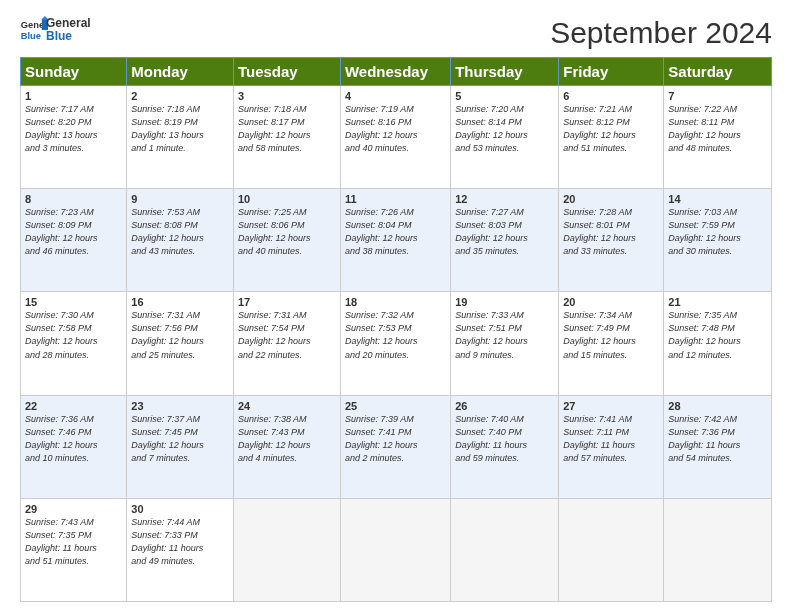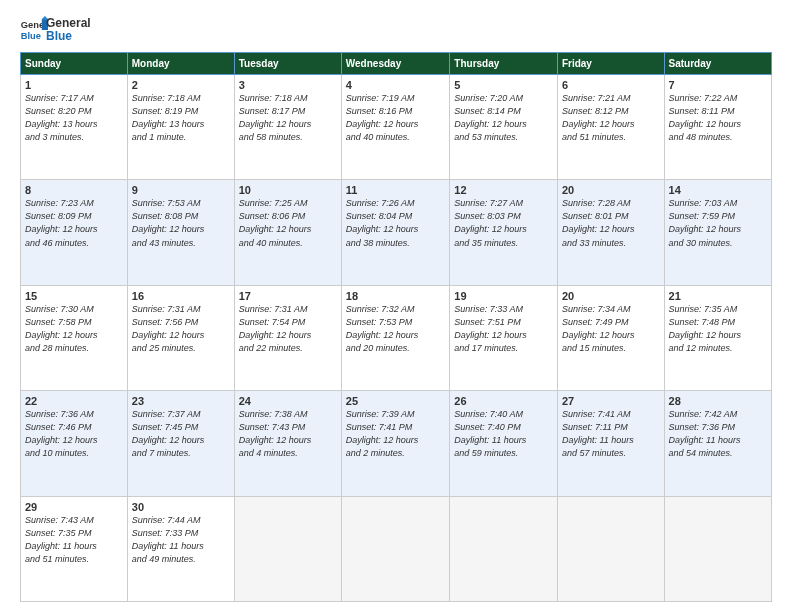--- a/index.html
+++ b/index.html
@@ -44,23 +44,23 @@
     .subtitle {
       font-size: 13px;
       color: #555;
     }
     .calendar-table {
       width: 100%;
       border-collapse: collapse;
       flex: 1;
     }
     .calendar-table thead tr th {
-      background-color: #14532d;
+      background-color: #4d7c0f;
       color: #fff;
-      font-size: 10px;
+      font-size: 15px;
       font-weight: bold;
       padding: 5px 4px;
       text-align: left;
       border: 1px solid #5a96d0;
     }
     .calendar-table tbody tr td {
       border: 1px solid #ccc;
       vertical-align: top;
       padding: 4px 4px;
       font-size: 9px;
@@ -96,20 +96,21 @@
         <text x="1" y="29" font-size="12" font-weight="bold" fill="#1a6bb5" font-family="Arial">Blue</text>
         <polygon points="28,4 36,4 36,18 28,18" fill="#1a6bb5"></polygon>
         <polygon points="32,0 36,4 28,4" fill="#2b8ad0"></polygon>
       </svg>
       <div style="display:flex;flex-direction:column;line-height:1.1;margin-left:-4px;">
         <span style="font-size:12px;font-weight:bold;color:#333;">General</span>
         <span style="font-size:12px;font-weight:bold;color:#1a6bb5;">Blue</span>
       </div>
     </div>
     <div class="title-block">
+      <div class="main-title">September 2024</div>
     </div>
   </div>
 
   <table class="calendar-table">
     <thead>
       <tr id="header-row">
           <th>Sunday</th>
           <th>Monday</th>
           <th>Tuesday</th>
           <th>Wednesday</th>
@@ -285,21 +286,21 @@
               <div>Daylight: 12 hours</div>
               <div>and 20 minutes.</div>
             </div>
           </td>
           <td>
             <span class="day-number">19</span>
             <div class="cell-content">
               <div>Sunrise: 7:33 AM</div>
               <div>Sunset: 7:51 PM</div>
               <div>Daylight: 12 hours</div>
-              <div>and 17 minutes.</div>
+              <div>and 9 minutes.</div>
             </div>
           </td>
           <td>
             <span class="day-number">20</span>
             <div class="cell-content">
               <div>Sunrise: 7:34 AM</div>
               <div>Sunset: 7:49 PM</div>
               <div>Daylight: 12 hours</div>
               <div>and 15 minutes.</div>
             </div>

